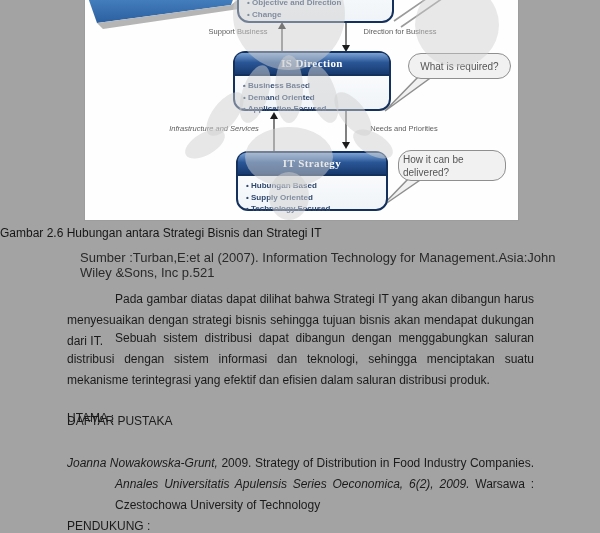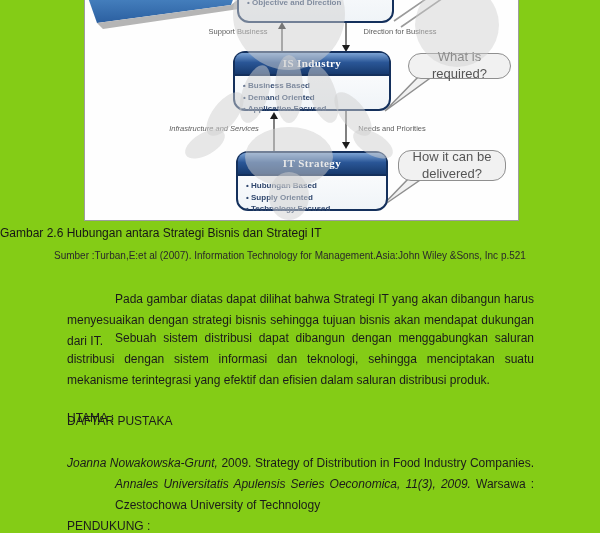--- a/index.html
+++ b/index.html
@@ -1,45 +1,45 @@
 <!DOCTYPE html>
 <html><head>
 <meta charset="utf-8">
 <style>
   html,body{margin:0;padding:0;}
   body{background:#ffffff;font-family:"Liberation Sans",sans-serif;}
-  #page{position:relative;width:600px;height:533px;background:#84cc16;overflow:hidden;color:#1b1b1b;}
+  #page{position:relative;width:600px;height:533px;background:#a3a3a3;overflow:hidden;color:#1b1b1b;}
 
   
   #figure{position:absolute;left:84px;top:-12px;width:433px;height:231px;
           border:1px solid #9d9d9d;background:#fefefe;overflow:hidden;}
   #figure svg{position:absolute;left:0;top:0;}
 
   .sbox{position:absolute;border:2.5px solid #14305c;border-radius:12px;
         background:linear-gradient(180deg,#ffffff 0%,#f0f4f8 100%);box-sizing:border-box;}
   .sbox .hdr{height:21px;border-radius:8px 8px 0 0;border-bottom:2px solid #14305c;
         background:linear-gradient(180deg,#7ba3d4 0%,#2a5697 45%,#173a6e 100%);
         color:#fff;text-align:center;font-family:"Liberation Serif",serif;
         font-weight:bold;font-size:11px;line-height:21px;letter-spacing:.4px;}
   .sbox ul{margin:4px 0 0 8px;padding:0;list-style:none;font-size:8px;line-height:11.5px;
         color:#31486e;font-weight:bold;}
   .sbox li::before{content:"•  ";}
 
   .clabel{position:absolute;font-size:7.5px;color:#5d5d5d;text-align:center;}
 
   .bubble{position:absolute;background:#f1f1f1;border:1.8px solid #8f8f8f;border-radius:13px;
-        color:#555;font-size:13px;line-height:1.3;display:flex;align-items:center;
-        justify-content:center;text-align:center;box-sizing:border-box;padding:2px 4px;}
+        color:#555;font-size:10px;line-height:1.3;display:flex;align-items:center;
+        justify-content:center;text-align:left;box-sizing:border-box;padding:2px 4px;}
 
   
   .doc{position:absolute;left:67px;width:467px;font-size:12px;line-height:21px;}
   .just{text-align:justify;}
   .indent{text-indent:48px;}
   #caption{position:absolute;left:0;top:226px;width:600px;font-size:12px;color:#161616;}
-  #source{position:absolute;left:54px;top:250px;width:480px;font-size:10px;color:#2a2a2a;}
+  #source{position:absolute;left:80px;top:250px;width:480px;font-size:13px;color:#2a2a2a;}
   .bold{font-weight:normal;}
   #bib-entry{padding-left:48px;text-indent:-48px;box-sizing:border-box;}
   #bib-entry i{font-style:italic;}
 </style>
 </head>
 <body>
 
 <div id="page">
 
   <div id="figure">
@@ -71,30 +71,31 @@
 
       <polygon points="334,87 348,87 300,122" fill="#f1f1f1" stroke="#8f8f8f" stroke-width="1.5"></polygon>
       <polygon points="324,189 338,189 296,218" fill="#f1f1f1" stroke="#8f8f8f" stroke-width="1.5"></polygon>
 
       <path d="M309,32 L354,1 M316,38 L358,9" stroke="#9a9a9a" stroke-width="1.6" fill="none"></path>
     </svg>
 
     <div class="sbox" style="left:152px;top:-34px;width:157px;height:68px;">
       <ul style="margin-top:40px;">
         <li>Objective and Direction</li>
+        <li>Change</li>
       </ul>
     </div>
 
     <div class="clabel" style="left:110px;top:38px;width:86px;">Support Business</div>
     <div class="clabel" style="left:264px;top:38px;width:102px;">Direction for Business</div>
     <div class="clabel" style="left:69px;top:135px;width:120px;font-style:italic;">Infrastructure and Services</div>
-    <div class="clabel" style="left:261px;top:135px;width:92px;">Needs and Priorities</div>
+    <div class="clabel" style="left:261px;top:135px;width:92px;padding-left:12px;">Needs and Priorities</div>
 
     <div class="sbox" style="left:148px;top:62px;width:158px;height:60px;">
-      <div class="hdr">IS Industry</div>
+      <div class="hdr">IS Direction</div>
       <ul>
         <li>Business Based</li>
         <li>Demand Oriented</li>
         <li>Application Focused</li>
       </ul>
     </div>
 
     <div class="sbox" style="left:151px;top:162px;width:152px;height:60px;">
       <div class="hdr">IT Strategy</div>
       <ul>
@@ -127,18 +128,18 @@
   <div id="caption">Gambar 2.6 Hubungan antara Strategi Bisnis dan Strategi IT</div>
   <div id="source">Sumber :Turban,E:et al (2007). Information Technology for Management.Asia:John Wiley &amp;Sons, Inc p.521</div>
 
   <div class="doc just indent" style="top:265px;margin-top:24px;">Pada gambar diatas dapat dilihat bahwa Strategi IT yang akan dibangun harus menyesuaikan dengan strategi bisnis sehingga tujuan bisnis akan mendapat dukungan dari IT.</div>
   <div class="doc just indent" style="top:328px;">Sebuah sistem distribusi dapat dibangun dengan menggabungkan saluran distribusi dengan sistem informasi dan teknologi, sehingga menciptakan suatu mekanisme terintegrasi yang efektif dan efisien dalam saluran distribusi produk.</div>
 
   <div class="doc bold" style="top:411px;">DAFTAR PUSTAKA</div>
   <div class="doc bold" style="top:408px;">UTAMA :</div>
 
   <div class="doc just" id="bib-entry" style="top:453px;">
-    <i>Joanna Nowakowska-Grunt,</i><span> 2009. Strategy of Distribution in Food Industry Companies. </span><i>Annales Universitatis Apulensis Series Oeconomica, 11(3), 2009.</i><span> Warsawa : Czestochowa University of Technology</span>
+    <i>Joanna Nowakowska-Grunt,</i><span> 2009. Strategy of Distribution in Food Industry Companies. </span><i>Annales Universitatis Apulensis Series Oeconomica, 6(2), 2009.</i><span> Warsawa : Czestochowa University of Technology</span>
   </div>
 
   <div class="doc bold" style="top:516px;">PENDUKUNG :</div>
 
 </div>
 
 </body></html>

